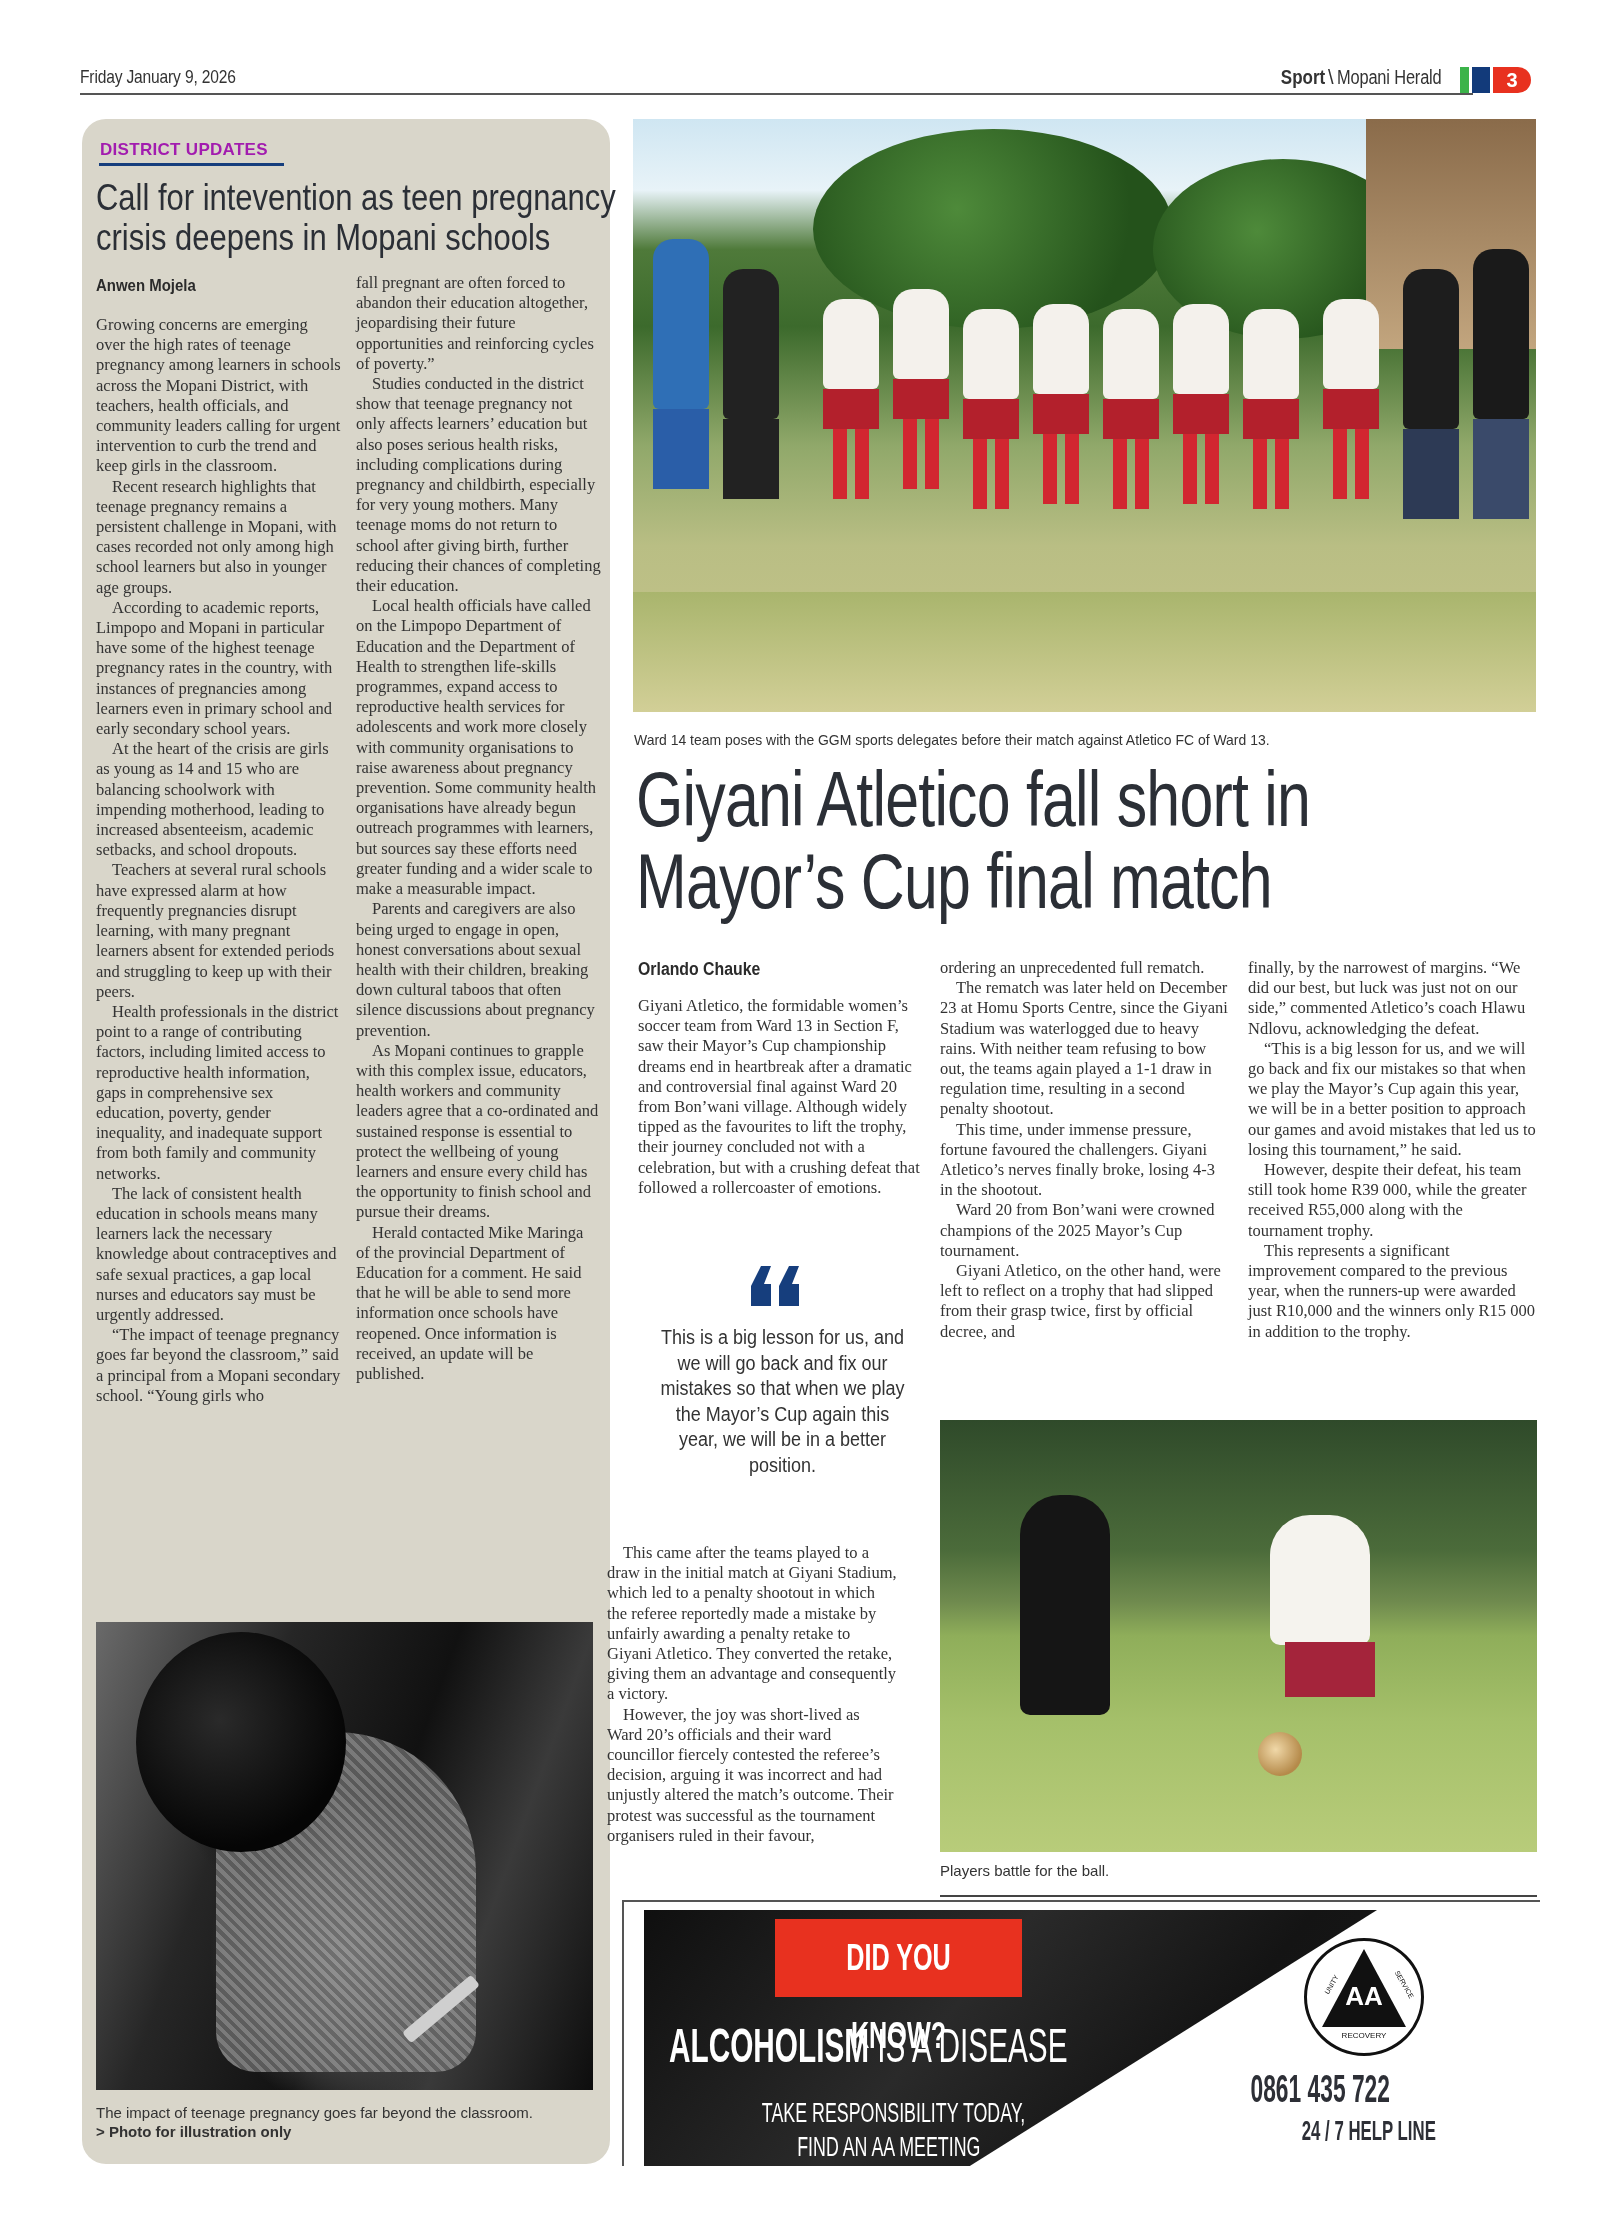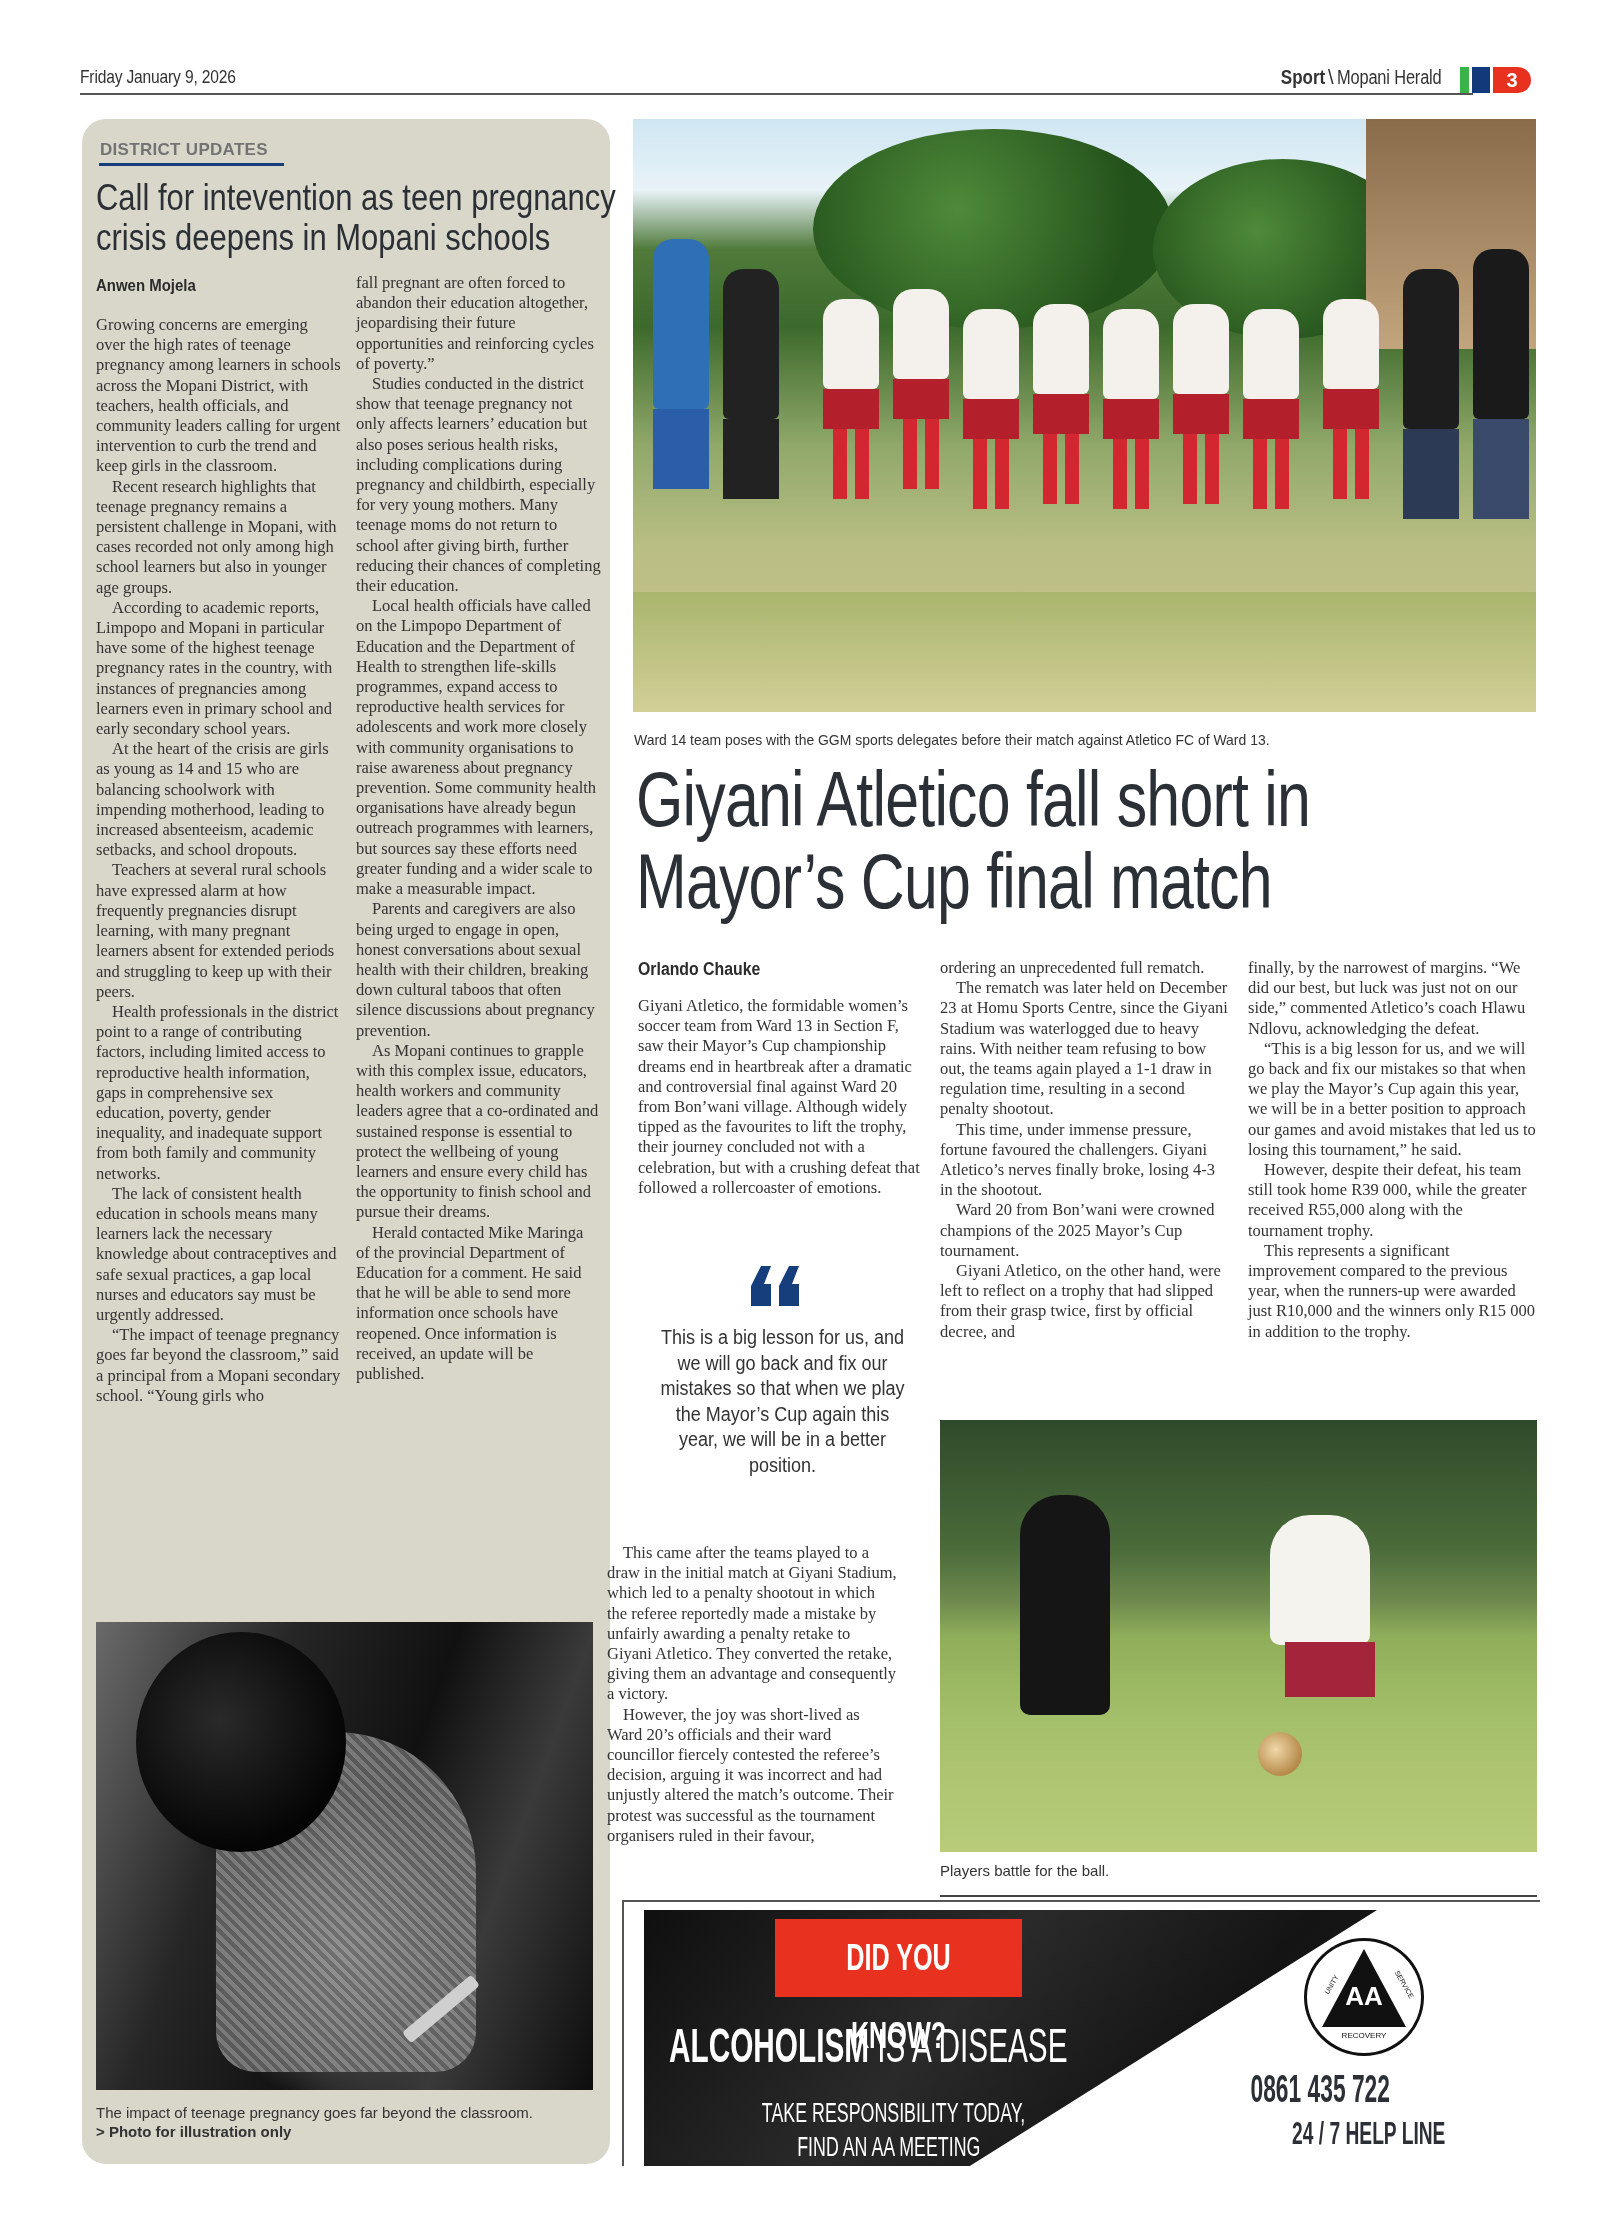--- a/index.html
+++ b/index.html
@@ -13,21 +13,21 @@
   .header-right .section { font-weight: bold; transform: scaleX(0.85); transform-origin: right center; }
   .header-right .sep { margin: 0 3px; }
   .header-right .paper { transform: scaleX(0.82); transform-origin: left center; letter-spacing: -0.2px; }
   .flag { position: absolute; top: 67px; height: 26px; }
   .flag.green { left: 1460px; width: 9px; background: #3bb34a; }
   .flag.blue { left: 1472px; width: 18px; background: #123a7a; }
   .page-num { position: absolute; left: 1493px; top: 67px; width: 38px; height: 26px; background: #e8311f; color: #fff; font-family: "Liberation Sans", sans-serif; font-weight: bold; font-size: 20px; line-height: 26px; text-align: center; border-radius: 0 13px 13px 0; }
 
   
   .panel { position: absolute; left: 82px; top: 119px; width: 528px; height: 2045px; background: #d9d6ca; border-radius: 24px; }
-  .kicker { position: absolute; left: 100px; top: 140px; font-family: "Liberation Sans", sans-serif; font-weight: bold; font-size: 17px; color: #737373; letter-spacing: 0.3px; }
+  .kicker { position: absolute; left: 100px; top: 140px; font-family: "Liberation Sans", sans-serif; font-weight: bold; font-size: 17px; color: #a21caf; letter-spacing: 0.3px; }
   .kicker-rule { position: absolute; left: 99px; top: 163px; width: 185px; height: 3px; background: #163e7d; }
   .left-headline { position: absolute; left: 96px; top: 178px; width: 510px; font-family: "Liberation Sans", sans-serif; font-size: 36px; line-height: 40px; color: #2b2f36; transform: scaleX(0.86); transform-origin: left top; white-space: nowrap; }
   .byline { position: absolute; font-family: "Liberation Sans", sans-serif; font-weight: bold; color: #2b2b2b; }
   .byline.left { left: 96px; top: 276px; font-size: 17px; transform: scaleX(0.88); transform-origin: left top; }
   .col { position: absolute; font-size: 16.5px; line-height: 20.2px; color: #333; }
   .col p { text-indent: 16px; }
   .col p.first { text-indent: 0; }
   .lc1 { left: 96px; top: 315px; width: 245px; }
   .lc2 { left: 356px; top: 273px; width: 245px; }
 
@@ -84,21 +84,21 @@
   .ad .take { position: absolute; left: 50px; top: 186px; width: 390px; text-align: center; font-family: "Liberation Sans", sans-serif; color: #fff; font-size: 27px; line-height: 34px; }
   .ad .take span { display: inline-block; transform: scaleX(0.66); white-space: nowrap; }
   .ad .logo { position: absolute; left: 660px; top: 28px; width: 120px; height: 118px; border: 3px solid #111; border-radius: 50%; background: #fff; }
   .ad .logo .tri { position: absolute; left: 15px; top: 8px; width: 0; height: 0; border-left: 42px solid transparent; border-right: 42px solid transparent; border-bottom: 78px solid #111; }
   .ad .logo .aa { position: absolute; left: 0; top: 40px; width: 114px; text-align: center; color: #fff; font-family: "Liberation Sans", sans-serif; font-size: 26px; font-weight: bold; }
   .ad .logo .rec { position: absolute; left: 0; top: 90px; width: 114px; text-align: center; font-family: "Liberation Sans", sans-serif; font-size: 8px; color: #111; }
   .ad .logo .unity { position: absolute; left: 14px; top: 40px; font-family: "Liberation Sans", sans-serif; font-size: 7px; color: #111; transform: rotate(-60deg); }
   .ad .logo .service { position: absolute; left: 82px; top: 40px; font-family: "Liberation Sans", sans-serif; font-size: 7px; color: #111; transform: rotate(60deg); }
   .ad .phone { position: absolute; left: 560px; top: 158px; width: 330px; font-family: "Liberation Sans", sans-serif; color: #2d2f36; font-size: 38px; font-weight: bold; }
   .ad .phone span { display: inline-block; transform: scaleX(0.6); white-space: nowrap; }
-  .ad .helpline { position: absolute; left: 560px; top: 205px; width: 330px; text-align: center; font-family: "Liberation Sans", sans-serif; color: #2d2f36; font-size: 32px; font-weight: bold; }
+  .ad .helpline { position: absolute; left: 560px; top: 205px; width: 330px; text-align: center; font-family: "Liberation Sans", sans-serif; color: #2d2f36; font-size: 28px; font-weight: bold; }
   .ad .helpline span { display: inline-block; transform: scaleX(0.6); white-space: nowrap; }
 </style>
 </head>
 <body>
 
 <div class="header-date">Friday January 9, 2026</div>
 <div class="header-right">
   <span class="section">Sport</span>
   <span class="sep">\</span>
   <span class="paper">Mopani Herald</span>

